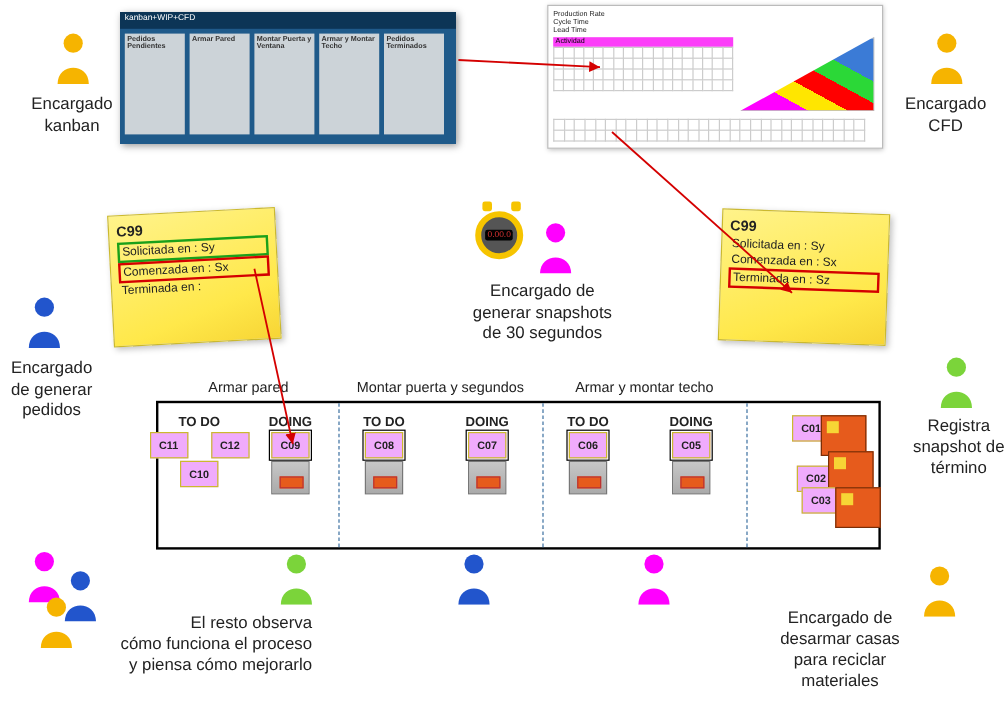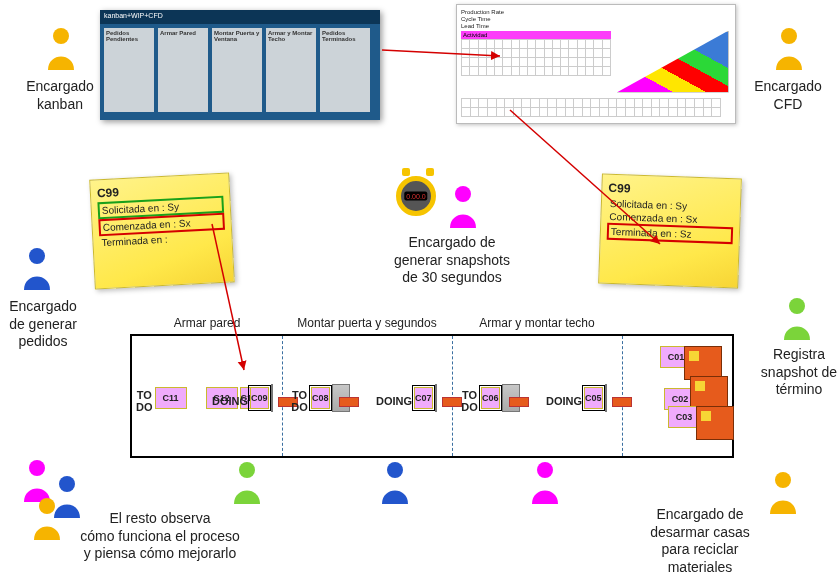--- a/index.html
+++ b/index.html
@@ -162,21 +162,21 @@
   .colhdr {
     font-size: 11px;
     font-weight: bold;
     text-align: center;
     margin-top: 6px;
   }
   .subcol {
     position:absolute;
     top:0;bottom:0;
     display:flex;
-    flex-direction:row;
+    flex-direction:column;
     align-items:center;
     gap:2px;
     padding-top:4px;
   }
   .mini-sticky {
     width: 30px; height: 20px;
     background: #f0abfc;
     border: 1px solid #cbb92e;
     font-size: 9px;
     display:flex;align-items:center;justify-content:center;
@@ -272,21 +272,21 @@
 
 <svg class="person" style="left:20px;top:458px" viewBox="0 0 34 44">
     <use href="#person-shape" fill="#ff00ff"></use>
   </svg>
 <svg class="person" style="left:50px;top:474px" viewBox="0 0 34 44">
     <use href="#person-shape" fill="#2255cc"></use>
   </svg>
 <svg class="person" style="left:30px;top:496px" viewBox="0 0 34 44">
     <use href="#person-shape" fill="#f6b400"></use>
   </svg>
-<div class="label" style="left:70px;top:510px;width:180px;text-align:center">El resto observa
+<div class="label" style="left:80px;top:510px;width:180px;text-align:right">El resto observa
 cómo funciona el proceso
 y piensa cómo mejorarlo</div>
 
 <svg class="person" style="left:230px;top:460px" viewBox="0 0 34 44">
     <use href="#person-shape" fill="#7bd43a"></use>
   </svg>
 <svg class="person" style="left:378px;top:460px" viewBox="0 0 34 44">
     <use href="#person-shape" fill="#2255cc"></use>
   </svg>
 <svg class="person" style="left:528px;top:460px" viewBox="0 0 34 44">

